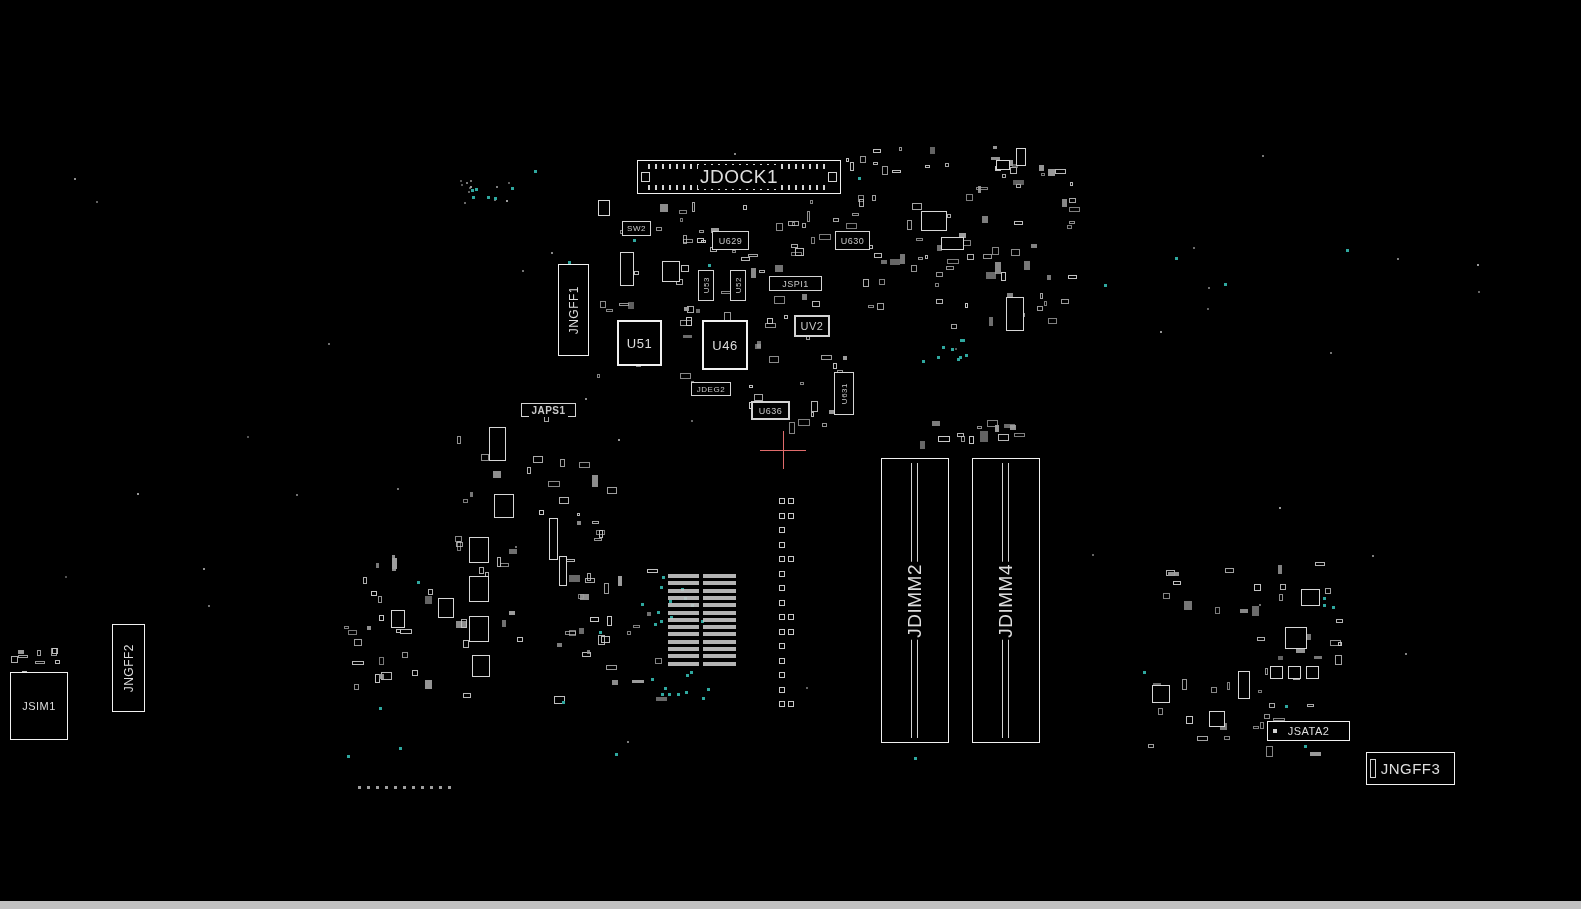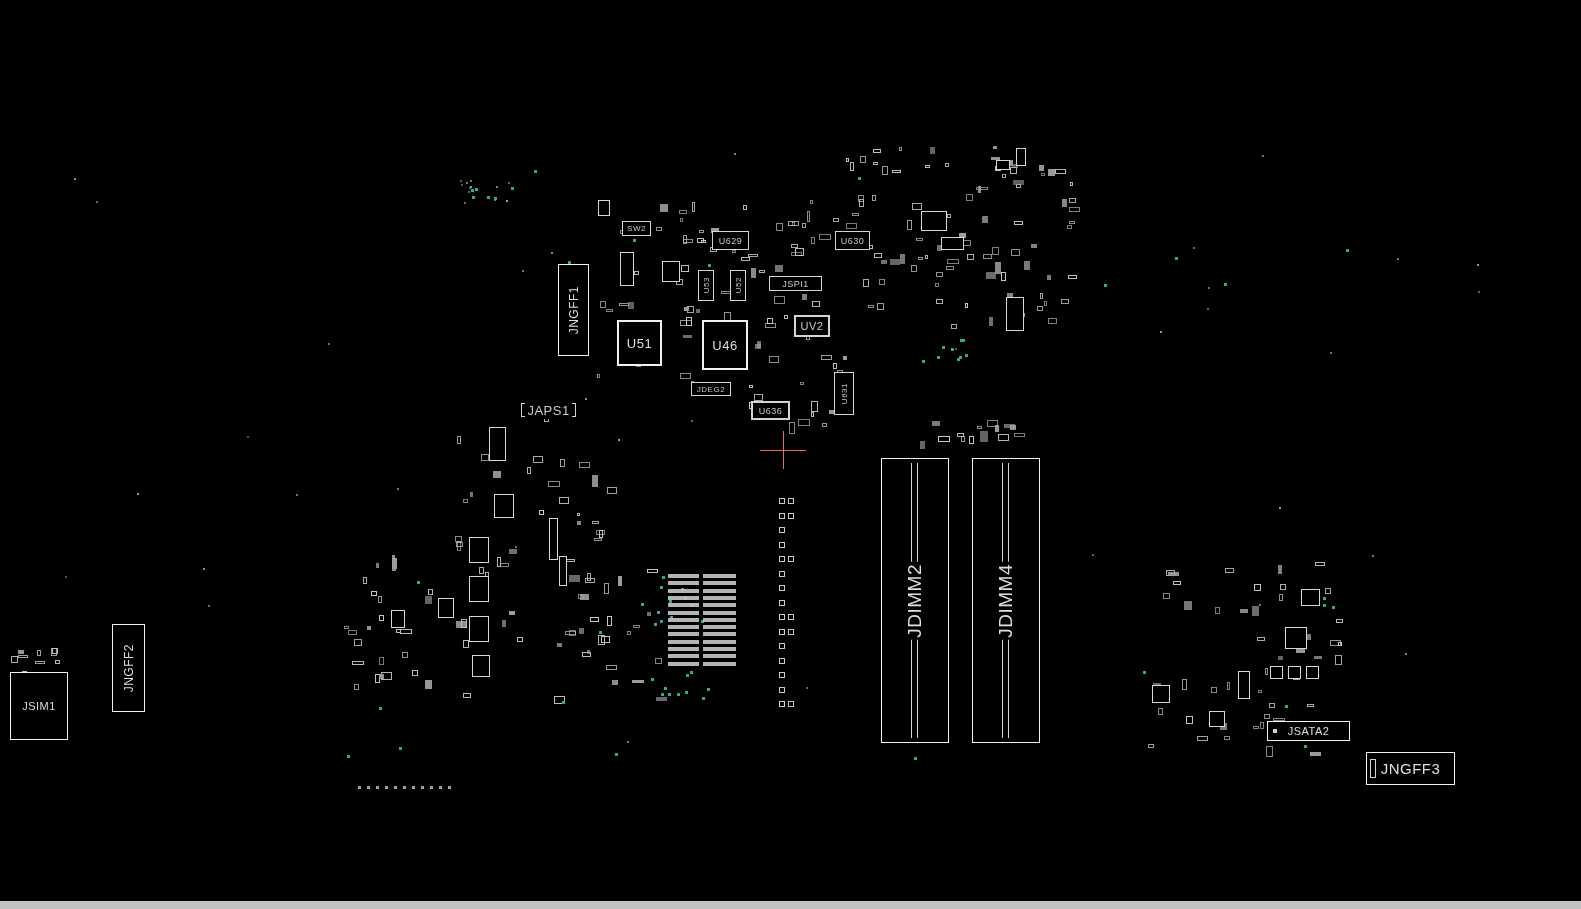--- a/index.html
+++ b/index.html
@@ -561,20 +561,27 @@
     <div class="part filled" style="left: 367px; top: 786px; width: 3px; height: 3px;"></div>
     <div class="part filled" style="left: 376px; top: 786px; width: 3px; height: 3px;"></div>
     <div class="part filled" style="left: 385px; top: 786px; width: 3px; height: 3px;"></div>
     <div class="part filled" style="left: 394px; top: 786px; width: 3px; height: 3px;"></div>
     <div class="part filled" style="left: 403px; top: 786px; width: 3px; height: 3px;"></div>
     <div class="part filled" style="left: 412px; top: 786px; width: 3px; height: 3px;"></div>
     <div class="part filled" style="left: 421px; top: 786px; width: 3px; height: 3px;"></div>
     <div class="part filled" style="left: 430px; top: 786px; width: 3px; height: 3px;"></div>
     <div class="part filled" style="left: 439px; top: 786px; width: 3px; height: 3px;"></div>
     <div class="part filled" style="left: 448px; top: 786px; width: 3px; height: 3px;"></div>
+    <div class="comp bright" style="left: 637px; top: 160px; width: 204px; height: 34px; font-size: 19px;">
+      <div class="detail" style="position: absolute; left: 10px; right: 10px; top: 3px; height: 5px; background: repeating-linear-gradient(90deg,var(--outline) 0 2px,transparent 2px 7px);"></div>
+      <div class="detail" style="position: absolute; left: 10px; right: 10px; bottom: 3px; height: 5px; background: repeating-linear-gradient(90deg,var(--outline) 0 2px,transparent 2px 7px);"></div>
+      <div class="detail" style="position: absolute; left: 3px; top: 50%; margin-top: -5px; width: 9px; height: 10px; border: 1px solid var(--outline);"></div>
+      <div class="detail" style="position: absolute; right: 3px; top: 50%; margin-top: -5px; width: 9px; height: 10px; border: 1px solid var(--outline);"></div>
+      <span class="lbl">JDOCK1</span>
+    </div>
     <div class="comp" style="left: 622px; top: 221px; width: 29px; height: 15px; font-size: 8px;">
       <span class="lbl">SW2</span>
     </div>
     <div class="comp" style="left: 712px; top: 231px; width: 37px; height: 19px; font-size: 9px;">
       <span class="lbl">U629</span>
     </div>
     <div class="comp" style="left: 835px; top: 231px; width: 35px; height: 19px; font-size: 9px;">
       <span class="lbl">U630</span>
     </div>
     <div class="comp vert bright" style="left: 558px; top: 264px; width: 31px; height: 92px; font-size: 12px;">
@@ -600,21 +607,21 @@
     </div>
     <div class="comp" style="left: 691px; top: 382px; width: 40px; height: 14px; font-size: 8px;">
       <span class="lbl">JDEG2</span>
     </div>
     <div class="comp" style="left: 751px; top: 401px; width: 39px; height: 19px; font-size: 9px; border-width: 2px;">
       <span class="lbl">U636</span>
     </div>
     <div class="comp vert" style="left: 834px; top: 372px; width: 20px; height: 43px; font-size: 8px;">
       <span class="lbl">U631</span>
     </div>
-    <div class="comp" style="left: 521px; top: 403px; width: 55px; height: 14px; font-size: 13px;">
+    <div class="comp" style="left: 521px; top: 403px; width: 55px; height: 14px; font-size: 10px; font-weight: bold;">
       <span class="lbl">JAPS1</span>
     </div>
     <div class="comp vert bright" style="left: 881px; top: 458px; width: 68px; height: 285px; font-size: 19px;">
       <div class="detail" style="position: absolute; left: 50%; margin-left: -4px; top: 4px; bottom: 4px; width: 7px; border-left: 1px solid var(--outline); border-right: 1px solid var(--outline);"></div>
       <span class="lbl">JDIMM2</span>
     </div>
     <div class="comp vert bright" style="left: 972px; top: 458px; width: 68px; height: 285px; font-size: 19px;">
       <div class="detail" style="position: absolute; left: 50%; margin-left: -4px; top: 4px; bottom: 4px; width: 7px; border-left: 1px solid var(--outline); border-right: 1px solid var(--outline);"></div>
       <span class="lbl">JDIMM4</span>
     </div>

